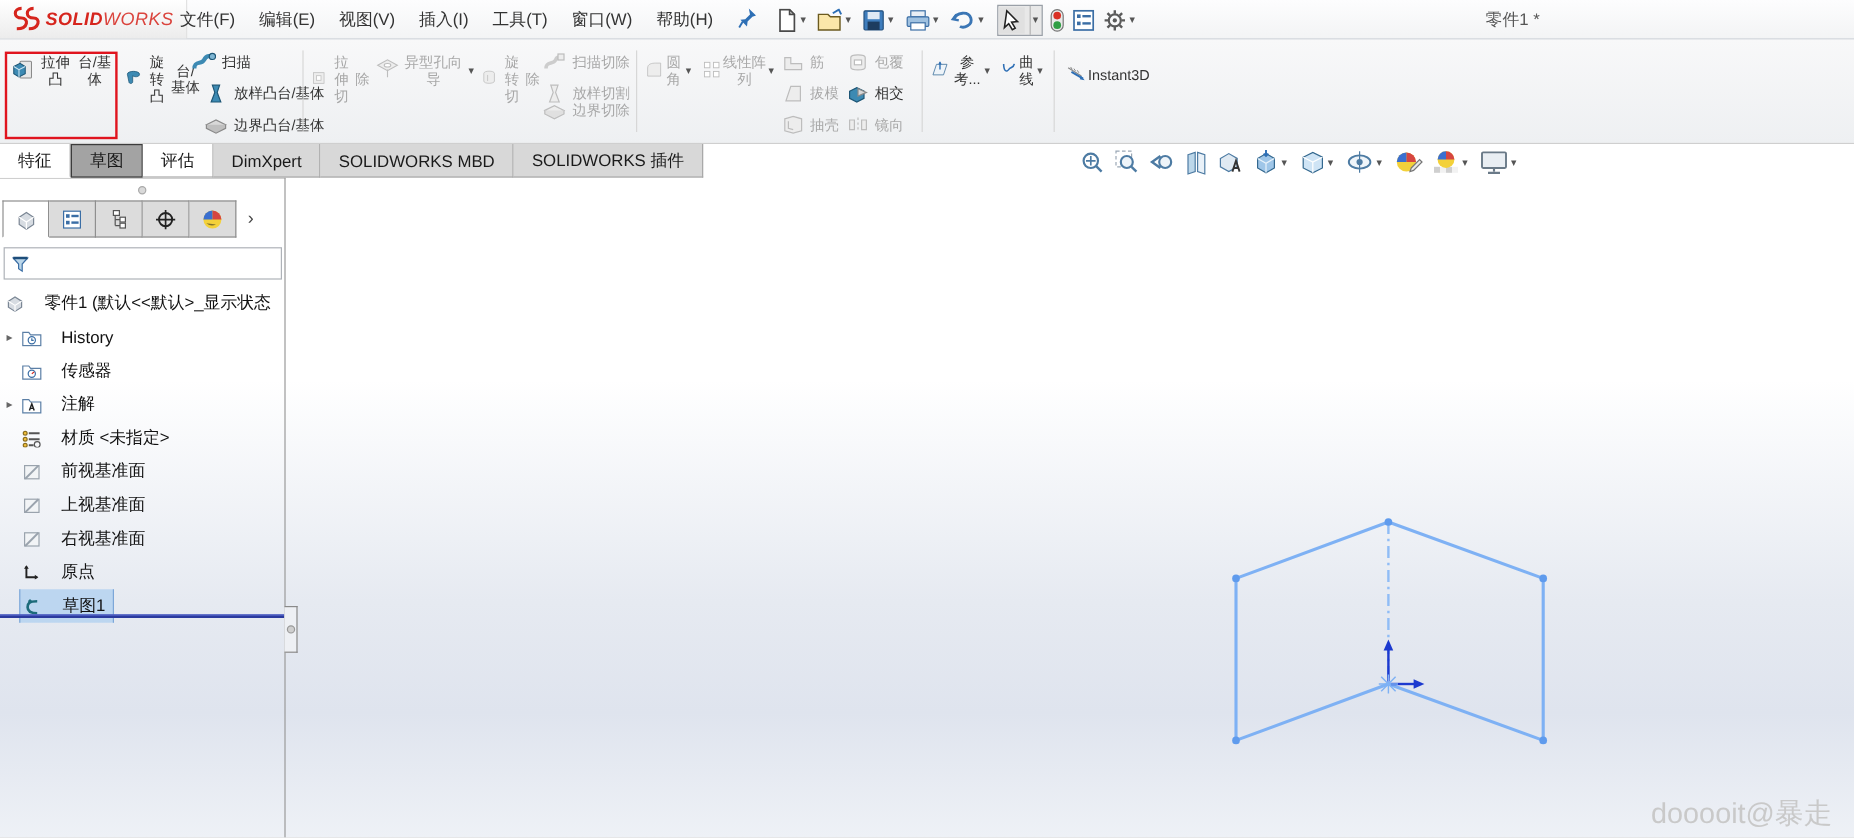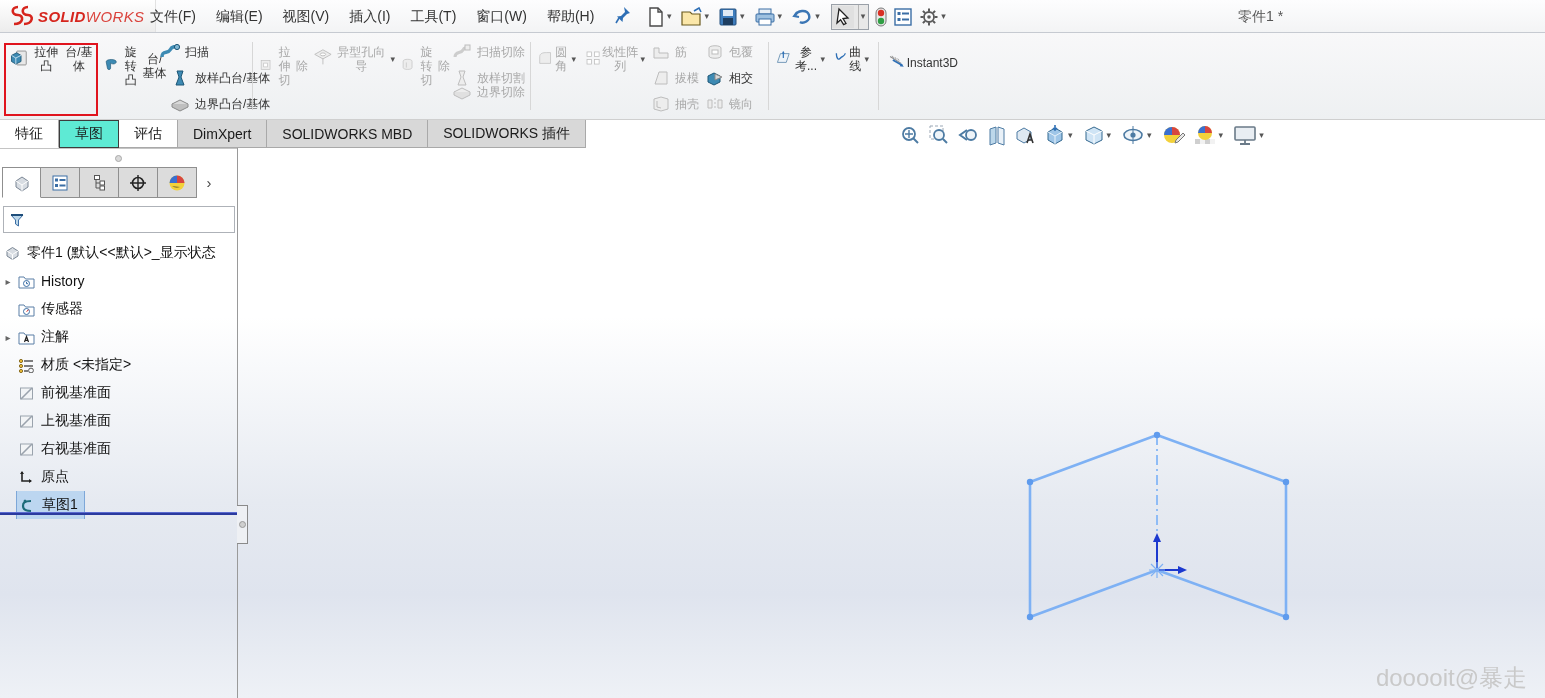--- a/index.html
+++ b/index.html
@@ -34,21 +34,21 @@
   .srow{position:absolute;display:flex;align-items:center;gap:5px;font-size:12px;color:#333;height:22px;cursor:default}
   .dis{color:#a8a8a8}
   .annot{position:absolute;left:4px;top:10px;width:94px;height:73px;border:2px solid #e0141e;pointer-events:none}
   .undercar{margin-top:1px}
 
   
   .tabstrip{position:absolute;top:120px;left:0;height:28px;display:flex;z-index:5}
   .tab{height:28px;display:flex;align-items:center;padding:0 15px;font-size:14px;color:#1a1a1a;
     background:#d8d8d8;border-right:1px solid #a9a9a9;border-bottom:1px solid #a9a9a9;cursor:default}
   .tab.active{background:#fff;border-bottom:1px solid #fff;border-right:1px solid #a9a9a9}
-  .tab.framed{background:#5eead4;border:1.5px solid #3c3c3c}
+  .tab.framed{background:#a3a3a3;border:1.5px solid #3c3c3c}
   .tab.white{background:#fff}
 
   
   .viewport{position:absolute;top:120px;left:0;width:1545px;height:578px;
     background:linear-gradient(180deg,#ffffff 0%,#ffffff 34%,#e6eaf1 66%,#dfe4ee 82%,#eef1f6 100%)}
   .headsup{position:absolute;left:898px;top:2px;display:flex;align-items:center;height:26px}
   .hbtn{display:flex;align-items:center;padding:1px;margin-right:5px}
   .watermark{position:absolute;right:18px;bottom:4px;font-size:24px;color:#c9c9c9}
 
   
@@ -63,21 +63,21 @@
   .mtab.active{background:#fff;border-bottom:1px solid #fff}
   .mtab-more{width:24px;height:31px;display:flex;align-items:center;justify-content:center;
     font-size:15px;color:#444}
   .filterbox{position:absolute;left:3px;top:57px;width:232px;height:27px;background:#fff;
     border:1px solid #aeb2b8;display:flex;align-items:center;padding-left:5px}
   .tree{position:absolute;left:0;top:90px;width:238px}
   .trow{display:flex;align-items:center;height:28px;white-space:nowrap;overflow:hidden;
     font-size:14px;color:#111;cursor:default}
   .trow .arrow{width:16px;font-size:10px;color:#666;text-align:center;flex:0 0 16px}
   .trow .tic{flex:0 0 20px;display:flex;justify-content:center}
-  .trow .tlabel{margin-left:5px}
+  .trow .tlabel{margin-left:15px}
   .sel{background:#bcd6f0;border:1px solid #7da7d8;padding:0 6px 0 0}
   .rollback{position:absolute;left:0;top:363px;width:237px;height:3px;background:#2b3a9e;border-top:1px solid #5a6ad0}
   .splitter{position:absolute;left:237px;top:385px;width:11px;height:39px;background:#eef0f4;
     border:1px solid #8a8a8a;border-left:none;display:flex;align-items:center;justify-content:center}
   .splitter .dot{width:7px;height:7px;border-radius:50%;background:#cfcfcf;border:1px solid #9a9a9a}
 
   svg{display:block}
 </style>
 </head>
 <body>

